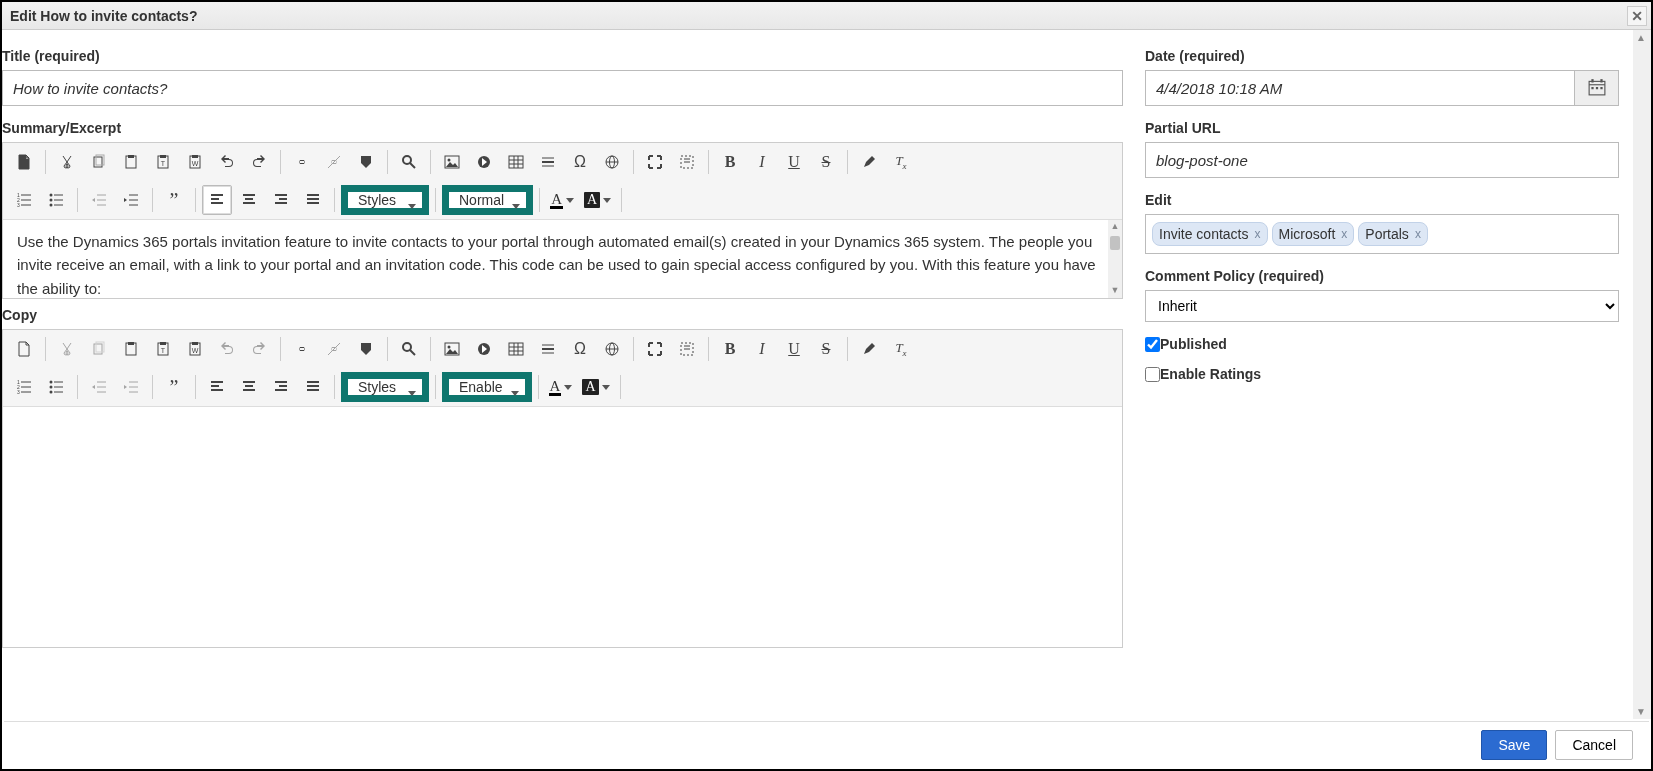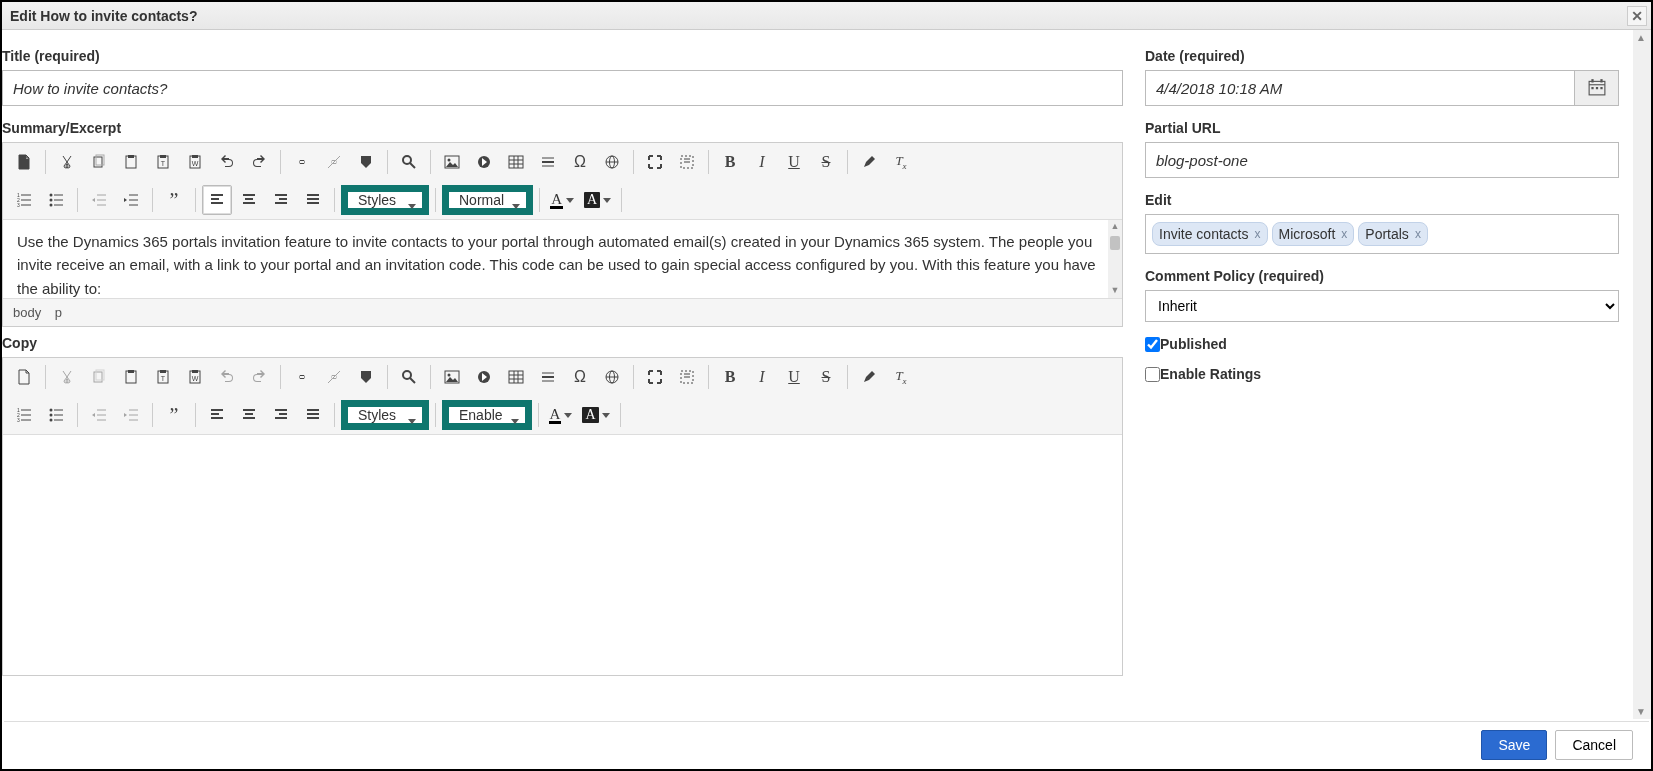--- a/index.html
+++ b/index.html
@@ -534,24 +534,20 @@
       </div>
       <div class="editor-body">
         <span>Use the Dynamics 365 portals invitation feature to invite contacts to your portal through automated email(s) created in your Dynamics 365 system. The people you invite receive an email, with a link to your portal and an invitation code. This code can be used to gain special access configured by you. With this feature you have the ability to:</span>
         <div class="editor-scroll">
           <div class="s-arrow">▲</div>
           <div class="s-thumb"></div>
           <div style="flex:1"></div>
           <div class="s-arrow" style="position:absolute;bottom:0;left:0;right:0">▼</div>
         </div>
       </div>
-      <div class="path-bar">
-        <span>body</span>
-        <span>p</span>
-      </div>
     </div>
 
     <label class="field-label" style="margin-top:-6px">Copy</label>
     
     
     <div class="editor copy-editor">
       <div class="toolbar">
         <span class="tbtn">
             <svg viewBox="0 0 16 16">
               <path fill="none" stroke="#444" d="M3 1h7l3 3v11H3V1zm7 0v3h3"></path>

